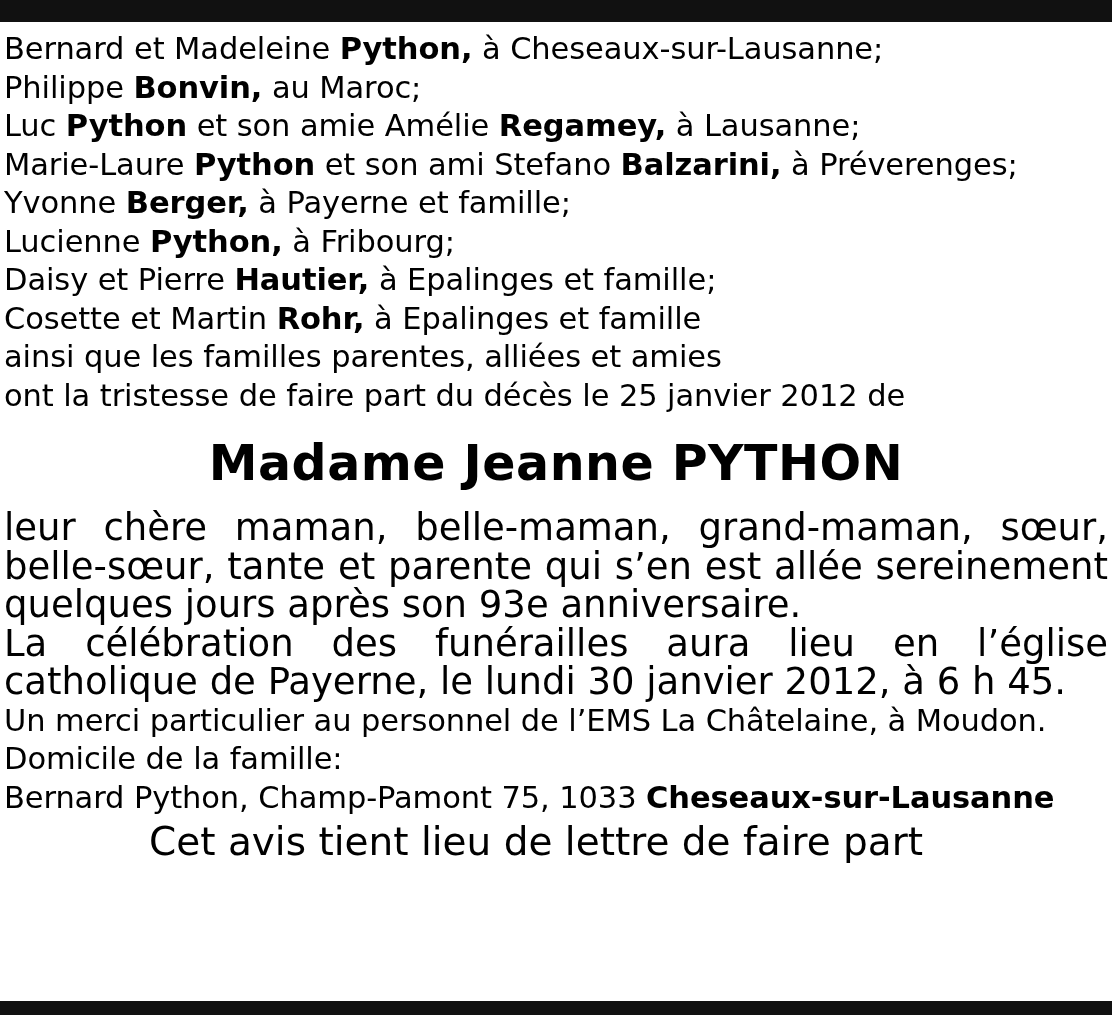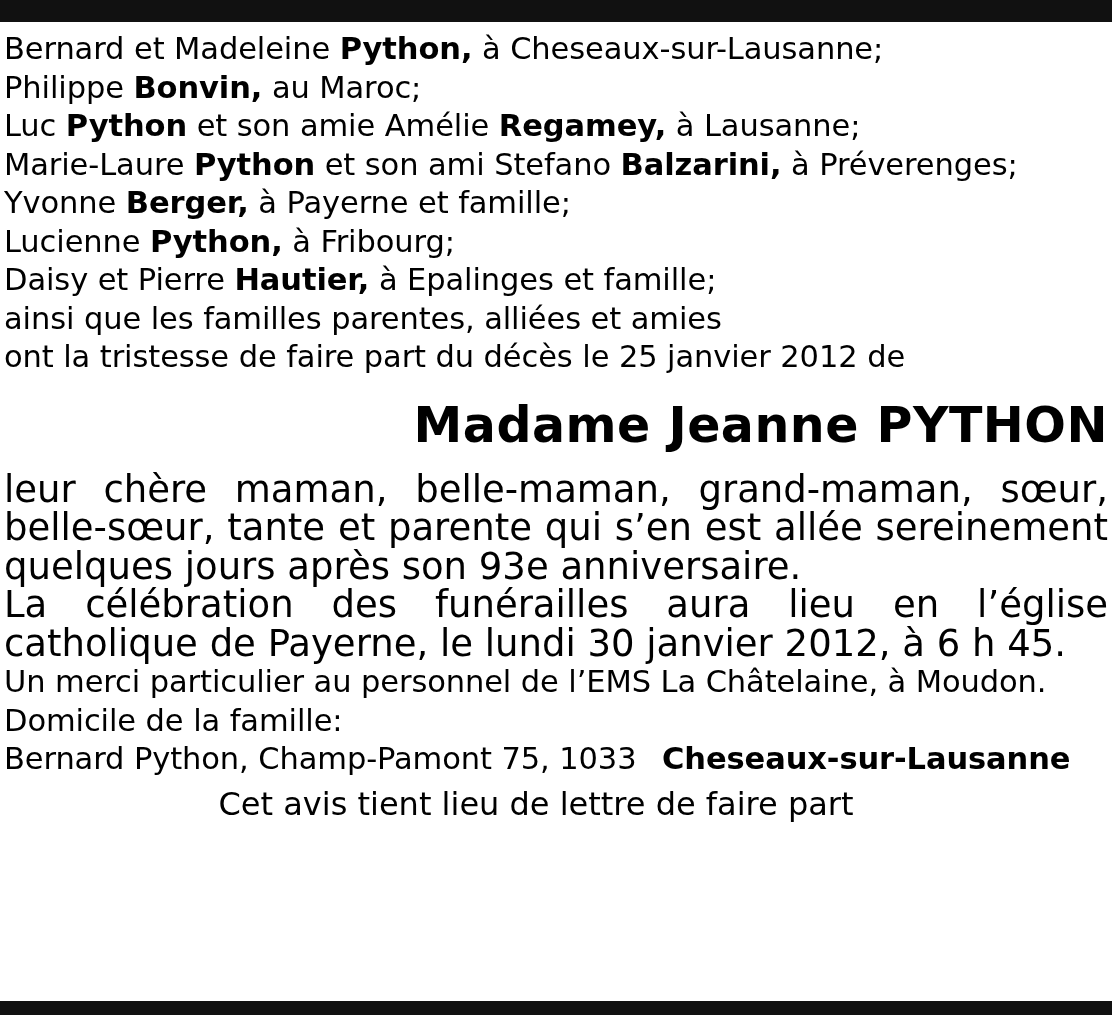--- a/index.html
+++ b/index.html
@@ -42,44 +42,43 @@
   .line {
     font-size: 30.5px;
     line-height: 38.5px;
     white-space: nowrap;
     letter-spacing: -0.1px;
   }
   .line b {
     font-weight: bold;
   }
   .deceased {
-    text-align: right;
+    text-align: center;
     font-size: 49px;
     font-weight: bold;
     line-height: 58px;
     letter-spacing: 0.5px;
     margin: 20px 0 16px 0;
   }
   .para {
     font-size: 37px;
     line-height: 38.5px;
     text-align: justify;
     text-justify: inter-word;
     margin: 0;
   }
   .closing {
     text-align: center;
-    font-size: 32px;
+    font-size: 39px;
     line-height: 38.5px;
     margin-top: 6px;
     padding-right: 40px;
   }
   .nb {
     font-weight: bold;
-    margin-left: 16px;
   }
 </style>
 </head>
 <body>
 
 <div class="notice">
 
   <div class="rule-top"></div>
 
   <div class="body">
@@ -105,20 +104,23 @@
     </div>
 
     <div class="line">
       <span>Lucienne </span><b>Python,</b><span> à Fribourg;</span>
     </div>
 
     <div class="line">
       <span>Daisy et Pierre </span><b>Hautier,</b><span> à Epalinges et famille;</span>
     </div>
 
+    <div class="line">
+      <span>Cosette et Martin </span><b>Rohr,</b><span> à Epalinges et famille</span>
+    </div>
 
     <div class="line">ainsi que les familles parentes, alliées et amies</div>
 
     <div class="line">ont la tristesse de faire part du décès le 25 janvier 2012 de</div>
 
     <div class="deceased">Madame Jeanne PYTHON</div>
 
     <p class="para">leur chère maman, belle-maman, grand-maman, sœur, belle-sœur, tante et parente qui s’en est allée sereinement quelques jours après son 93e anniversaire.</p>
 
     <p class="para">La célébration des funérailles aura lieu en l’église catholique de Payerne, le lundi 30 janvier 2012, à 6 h 45.</p>

